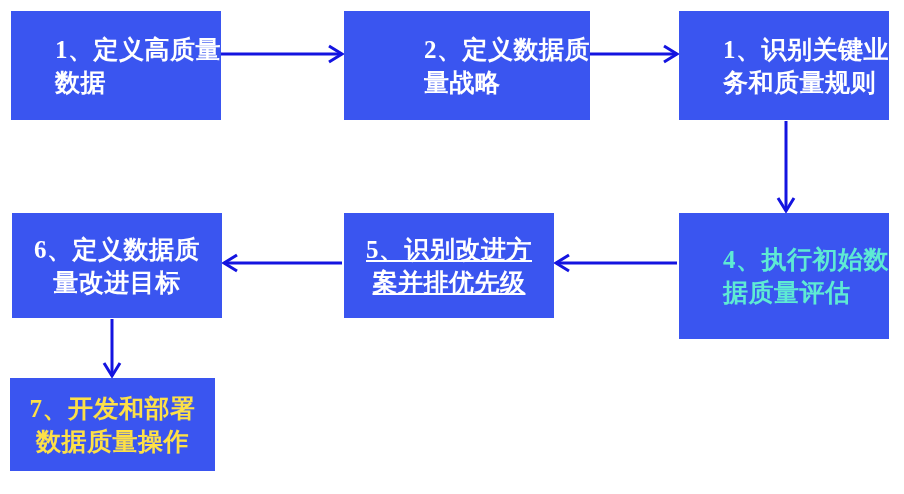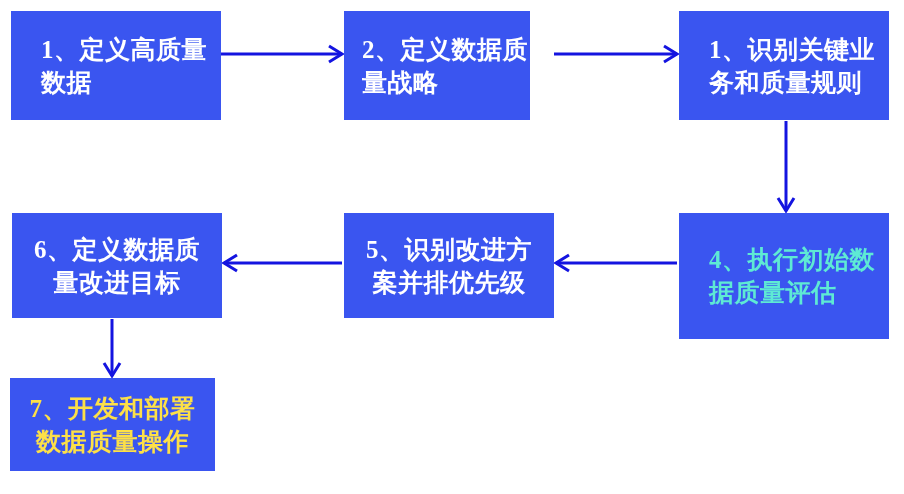--- a/index.html
+++ b/index.html
@@ -28,21 +28,21 @@
     font-size: 25px;
     line-height: 1.32;
     letter-spacing: 0.5px;
     display: flex;
     flex-direction: column;
     justify-content: center;
     overflow: hidden;
     white-space: pre-line;
   }
   .node.align-left {
-    align-items: center;
+    align-items: flex-end;
     text-align: left;
     padding-left: 16px;
   }
   .node.align-center {
     align-items: center;
     text-align: center;
     padding-left: 4px;
     padding-right: 4px;
   }
   .edge {
@@ -90,25 +90,25 @@
       </svg>
     </div>
     <div class="edge" style="left: 102px; top: 309px; width: 23px; height: 77px;">
       <svg width="23" height="77" viewBox="0 0 23 77">
         <line x1="10" y1="10" x2="10" y2="67" stroke="#1414E0" stroke-width="3"></line>
         <polyline points="2,54 10,67 18,54" fill="none" stroke="#1414E0" stroke-width="3"></polyline>
       </svg>
     </div>
     <div class="node align-left" style="left: 11px; top: 11px; width: 210px; height: 109px; background: rgb(58, 85, 240); color: rgb(255, 255, 255);"><span>1、定义高质量
 数据</span></div>
-    <div class="node align-left" style="left: 344px; top: 11px; width: 186px; height: 109px; background: rgb(58, 85, 240); color: rgb(255, 255, 255);"><span>2、定义数据质
+    <div class="node align-left" style="left: 344px; top: 11px; width: 246px; height: 109px; background: rgb(58, 85, 240); color: rgb(255, 255, 255);"><span>2、定义数据质
 量战略</span></div>
     <div class="node align-left" style="left: 679px; top: 11px; width: 210px; height: 109px; background: rgb(58, 85, 240); color: rgb(255, 255, 255);"><span>1、识别关键业
 务和质量规则</span></div>
     <div class="node align-left" style="left: 679px; top: 213px; width: 210px; height: 126px; background: rgb(58, 85, 240); color: #5eead4;"><span>4、执行初始数
 据质量评估</span></div>
-    <div class="node align-center" style="left: 344px; top: 213px; width: 210px; height: 105px; background: rgb(58, 85, 240); color: rgb(255, 255, 255);"><span>5、识别改进方
+    <div class="node align-center" style="left: 344px; top: 213px; width: 210px; height: 105px; background: rgb(58, 85, 240); color: rgb(255, 255, 255); text-decoration: underline;"><span>5、识别改进方
 案并排优先级</span></div>
     <div class="node align-center" style="left: 12px; top: 213px; width: 210px; height: 105px; background: rgb(58, 85, 240); color: rgb(255, 255, 255);"><span>6、定义数据质
 量改进目标</span></div>
     <div class="node align-center" style="left: 10px; top: 378px; width: 205px; height: 93px; background: rgb(58, 85, 240); color: #fde047;"><span>7、开发和部署
 数据质量操作</span></div>
   </div>
 
 </body></html>

